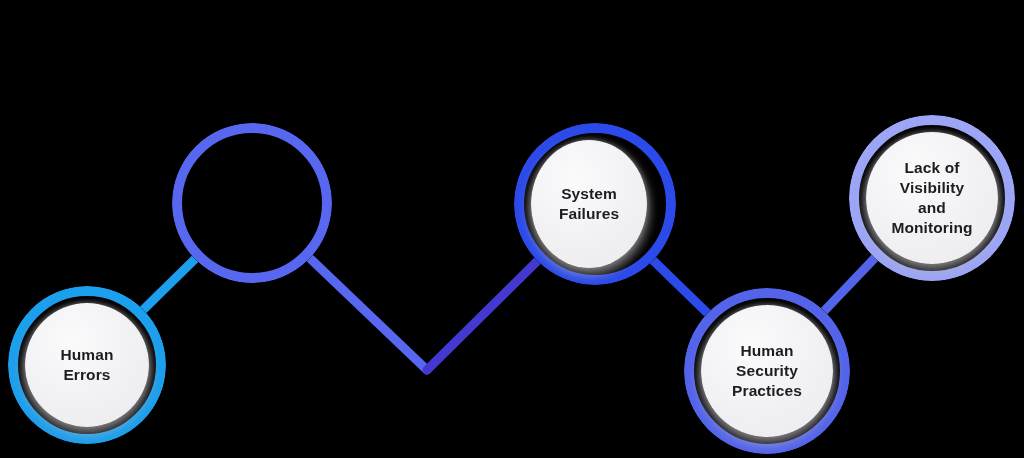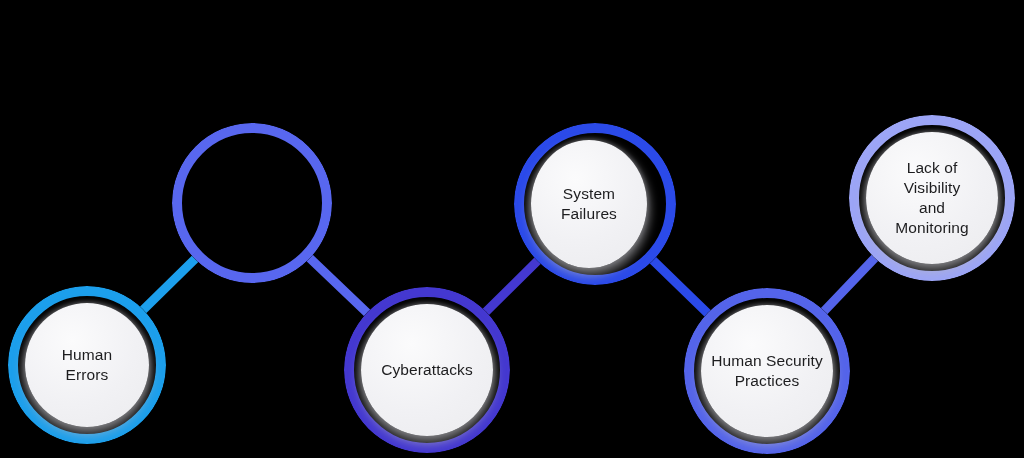--- a/index.html
+++ b/index.html
@@ -40,21 +40,21 @@
     background: radial-gradient(circle at 38% 30%, #fbfbfc 0%, #f1f1f4 55%, #ebebee 100%);
     box-shadow: 0 5px 10px 3px rgba(185,185,192,0.55), 0 0 4px 1px rgba(160,160,168,0.35);
     display: flex;
     align-items: center;
     justify-content: center;
     text-align: center;
   }
   .node .label {
     white-space: pre-line;
     font-size: 15.5px;
-    font-weight: 400;
+    font-weight: 700;
     line-height: 1.28;
     color: #1d1d1f;
     letter-spacing: 0.1px;
     padding: 0 8px;
   }
 </style>
 </head>
 <body>
 
 <div id="stage" style="background: rgb(0, 0, 0);">
@@ -69,26 +69,20 @@
 <div class="node" style="left: 8px; top: 286px; height: 158px; width: 158px;">
     <div class="ring" style="border-width: 10px; border-color: rgb(28, 159, 236);"></div>
     <div class="fill" style="top: 17px; left: 17px; height: 124px; width: 124px;">
       <div class="label">Human
 Errors</div>
     </div>
   </div>
     <div class="node" style="left: 172px; top: 123px; height: 160px; width: 160px;">
     <div class="ring" style="border-width: 10px; border-color: rgb(88, 103, 239);"></div>
   </div>
-    <div class="node" style="left: 344px; top: 287px; height: 166px; width: 166px;">
-    <div class="ring" style="border-width: 10px; border-color: rgb(68, 56, 208);"></div>
-    <div class="fill" style="top: 17px; left: 17px; height: 132px; width: 132px;">
-      <div class="label">Cyberattacks</div>
-    </div>
-  </div>
     <div class="node" style="left: 514px; top: 123px; height: 162px; width: 162px;">
     <div class="ring" style="border-width: 10px; border-color: rgb(43, 74, 233);"></div>
     <div class="fill" style="top: 17px; left: 17px; height: 128px; width: 116px;">
       <div class="label">System
 Failures</div>
     </div>
   </div>
     <div class="node" style="left: 684px; top: 288px; height: 166px; width: 166px;">
     <div class="ring" style="border-width: 10px; border-color: rgb(84, 100, 234);"></div>
     <div class="fill" style="top: 17px; left: 17px; height: 132px; width: 132px;">

